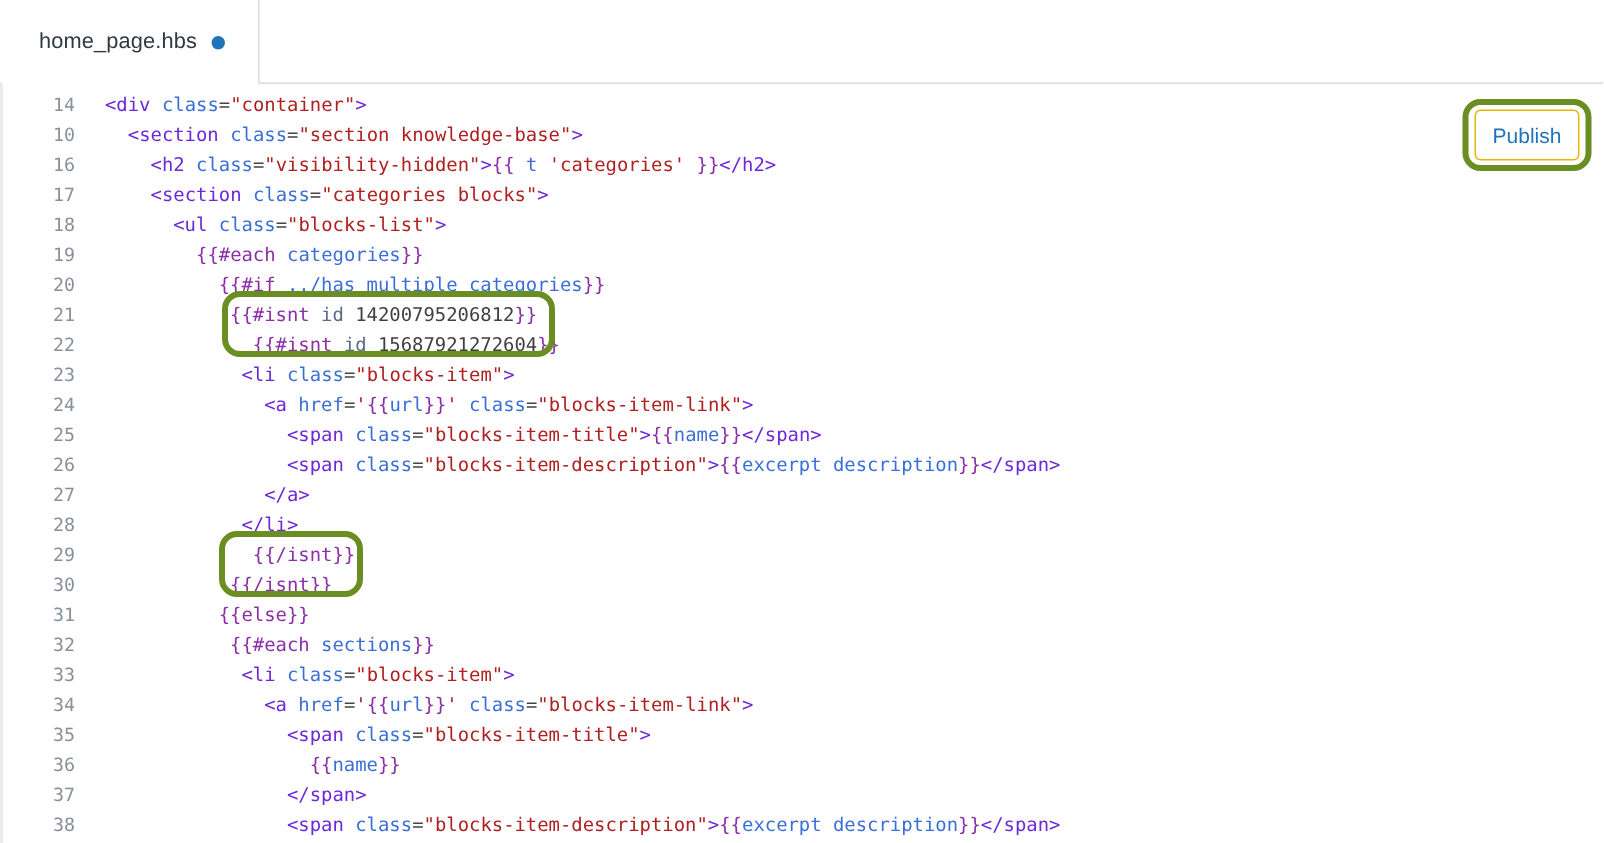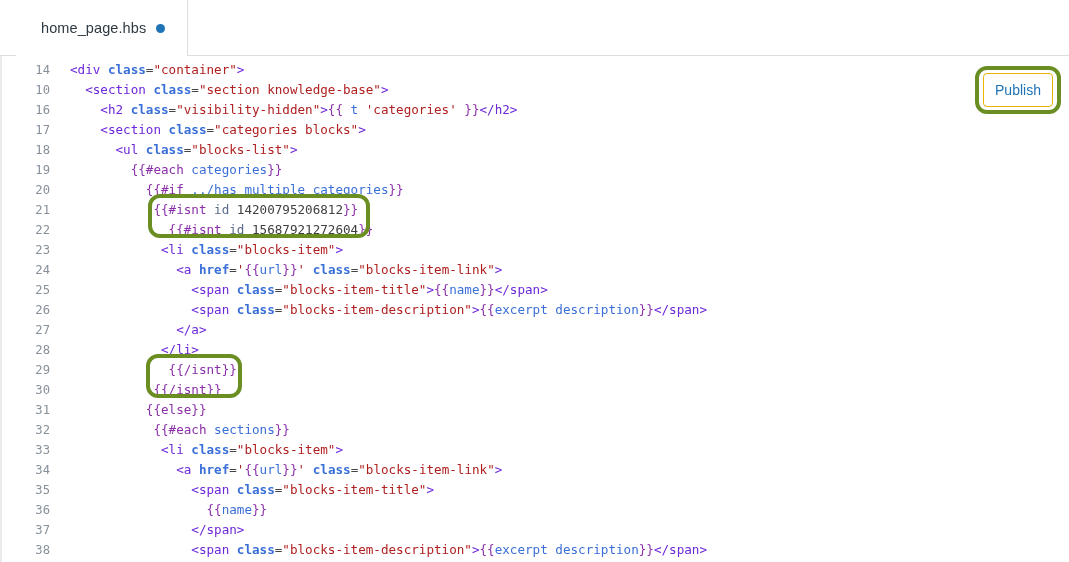--- a/index.html
+++ b/index.html
@@ -26,21 +26,21 @@
     border-bottom: 1px solid #dcdee0;
   }
   .tabbar-rule {
     position: absolute;
     left: 172px; top: 55px;
     width: 897px; height: 1px;
     background: #dcdee0;
   }
   .tab {
     position: absolute;
-    left: 16px; top: 0;
+    left: 1px; top: 0;
     width: 172px; height: 56px;
     background: #ffffff;
     border-right: 1px solid #dcdee0;
     display: flex;
     align-items: center;
     padding-left: 25px;
     cursor: pointer;
   }
   .tab-label {
     font-size: 14.5px;
@@ -91,21 +91,21 @@
     padding-left: 30px;
   }
   .code {
     display: inline-block;
     padding-left: 20px;
     color: #333333;
   }
 
   
   .t-tag   { color: #6d28d9; }   
-  .t-attr  { color: #3a6fd8; font-weight: bold; }   
+  .t-attr  { color: #3a6fd8; }   
   .t-str   { color: #b02020; }   
   .t-punct { color: #444444; }   
   .t-hbs   { color: #8b2fa8; }   
   .t-hbsvar{ color: #3a6fd8; }   
   .t-num   { color: #404040; }   
   .t-helper{ color: #5a6a8a; }   
   .t-plain { color: #333333; }
 
   
   .hl-box {

